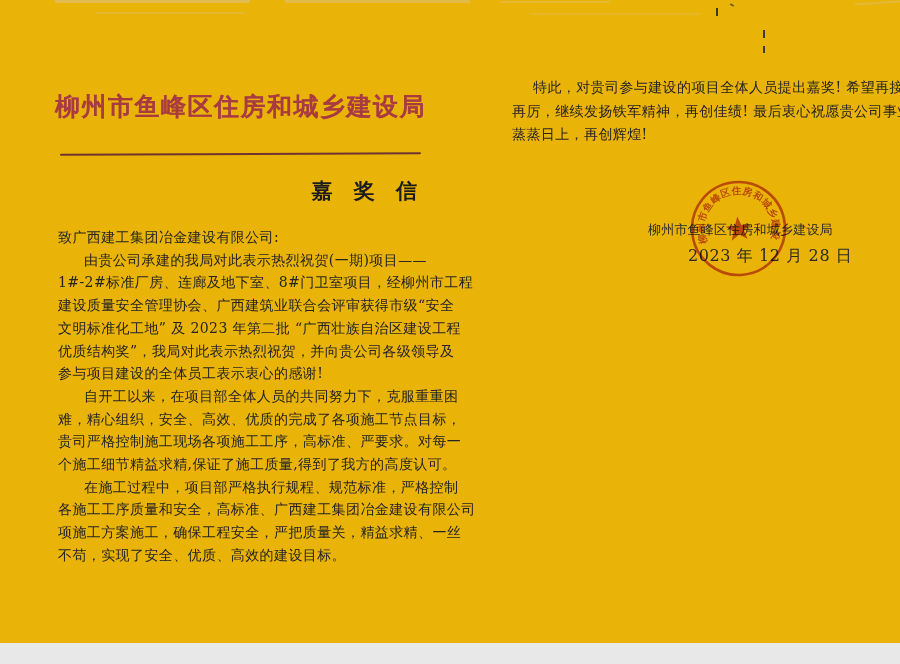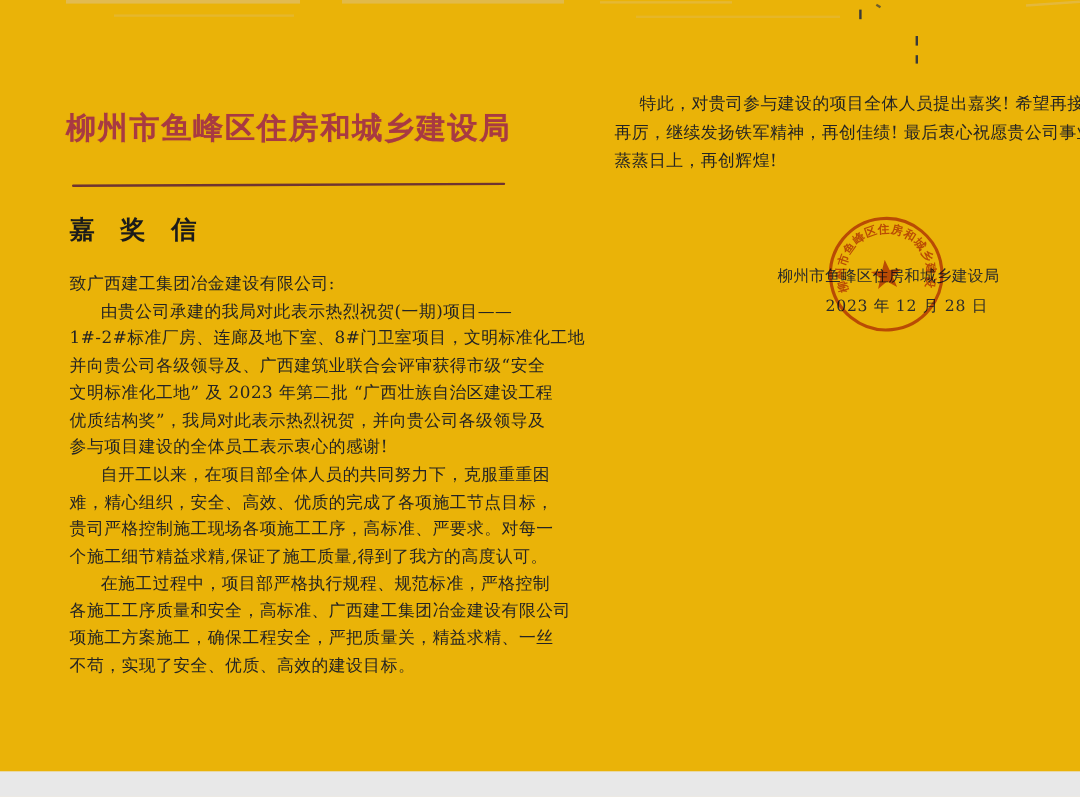--- a/index.html
+++ b/index.html
@@ -18,38 +18,38 @@
     color:var(--header-red,#a83a42);
     text-shadow:0 0 .6px rgba(168,58,66,.55);
   }
   .red-rule{
     position:absolute;left:60px;top:153px;width:361px;height:2px;
     background:var(--rule-red,#6f3431);border-radius:1px;
     transform:rotate(-0.25deg);
   }
   .doc-title{
     position:absolute;left:58px;top:177px;width:366px;
-    text-align:left;font-size:21px;font-weight:700;
+    text-align:right;font-size:21px;font-weight:700;
     letter-spacing:7px;color:#1b1b1b;white-space:nowrap;
   }
   .body-block{position:absolute;white-space:nowrap;}
   .body-left {left:58px;top:226px;width:402px;font-size:14px;line-height:22.7px;}
   .body-right{left:512px;top:76px;width:378px;font-size:14px;line-height:23.6px;}
   .line{height:inherit;letter-spacing:.4px;}
   .line.indent{padding-left:26px;}
   .body-right .line.indent{padding-left:21px;}
   .bold{font-weight:normal;}
   
   .signature{
     position:absolute;left:648px;top:221px;width:184px;text-align:center;
     font-size:13px;letter-spacing:.2px;color:#2a2a2a;white-space:nowrap;
   }
   .date{
     position:absolute;left:688px;top:246px;width:126px;text-align:center;
-    font-size:13px;letter-spacing:.6px;color:#2a2a2a;white-space:nowrap;
+    font-size:16px;letter-spacing:.6px;color:#2a2a2a;white-space:nowrap;
   }
   
   .seal{
     position:absolute;left:688px;top:178px;width:101px;height:101px;
     opacity:.82;mix-blend-mode:multiply;transform:rotate(-6deg);
     pointer-events:none;
   }
   
   .artifact{position:absolute;pointer-events:none;}
   .tan{background:#d9c49a;}
@@ -70,22 +70,22 @@
   <div class="artifact speck" style="left:730px;top:4px;width:4px;height:2px;transform:rotate(30deg);opacity:.7;"></div>
   <div class="artifact speck" style="left:763px;top:30px;width:2px;height:8px;"></div>
   <div class="artifact speck" style="left:763px;top:46px;width:2px;height:7px;"></div>
 
   <div class="org-header">柳州市鱼峰区住房和城乡建设局</div>
   <div class="red-rule"></div>
   <div class="doc-title">嘉 奖 信</div>
   <div class="body-block body-left" id="left-lines">
       <div class="line"><span>致</span><span class="bold">广西建工集团冶金建设有限公司:</span></div>
       <div class="line indent"><span>由贵公司承建的</span><span class="bold">我局对此表示热烈祝贺(一期)项目——</span></div>
-      <div class="line"><span class="bold">1#-2#标准厂房、连廊及地下室、8#门卫室项目</span><span>，文明标准化工地</span></div>
-      <div class="line"><span>并向贵公司各级领导及、广西建筑业联合会评审获得</span><span class="bold">市级“安全</span></div>
+      <div class="line"><span class="bold">1#-2#标准厂房、连廊及地下室、8#门卫室项目</span><span>，经柳州市工程</span></div>
+      <div class="line"><span>建设质量安全管理协会、广西建筑业联合会评审获得</span><span class="bold">市级“安全</span></div>
       <div class="line"><span class="bold">文明标准化工地”</span><span> 及 2023 年第二批 </span><span class="bold">“广西壮族自治区建设工程</span></div>
       <div class="line"><span class="bold">优质结构奖”</span><span>，我局对此表示热烈祝贺，并向贵公司各级领导及</span></div>
       <div class="line"><span>参与项目建设的全体员工表示衷心的感谢!</span></div>
       <div class="line indent"><span>自开工以来，在项目部全体人员的共同努力下，克服重重困</span></div>
       <div class="line"><span>难，精心组织，安全、高效、优质的完成了各项施工节点目标，</span></div>
       <div class="line"><span>贵司严格控制施工现场各项施工工序，高标准、严要求。对每一</span></div>
       <div class="line"><span>个施工细节精益求精,保证了施工质量,得到了我方的高度认可。</span></div>
       <div class="line indent"><span>在施工过程中，项目部严格执行规程、规范标准，严格控制</span></div>
       <div class="line"><span>各施工工序质量和安全，高标准、广西建工集团冶金建设有限公司</span></div>
       <div class="line"><span>项施工方案施工，确保工程安全，严把质量关，精益求精、一丝</span></div>

